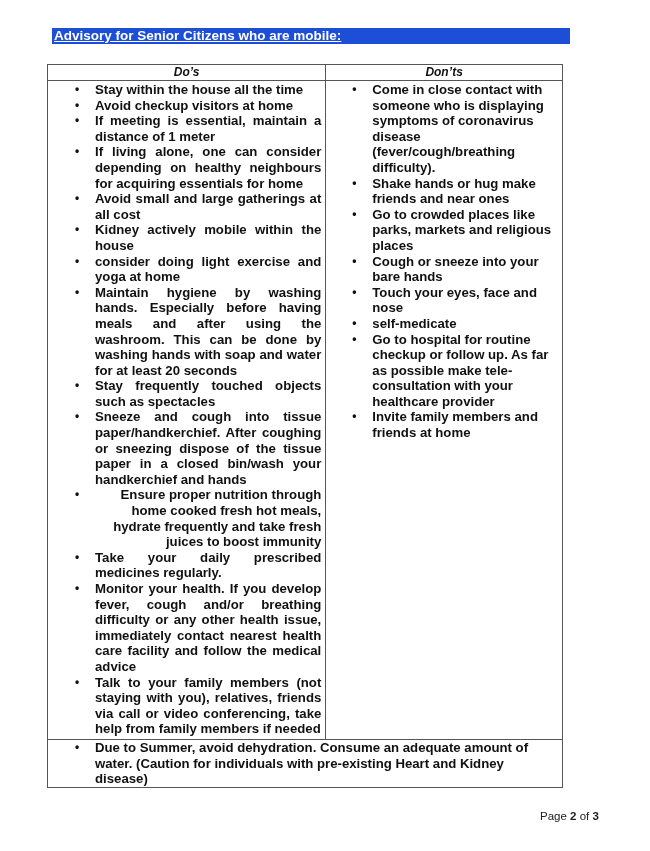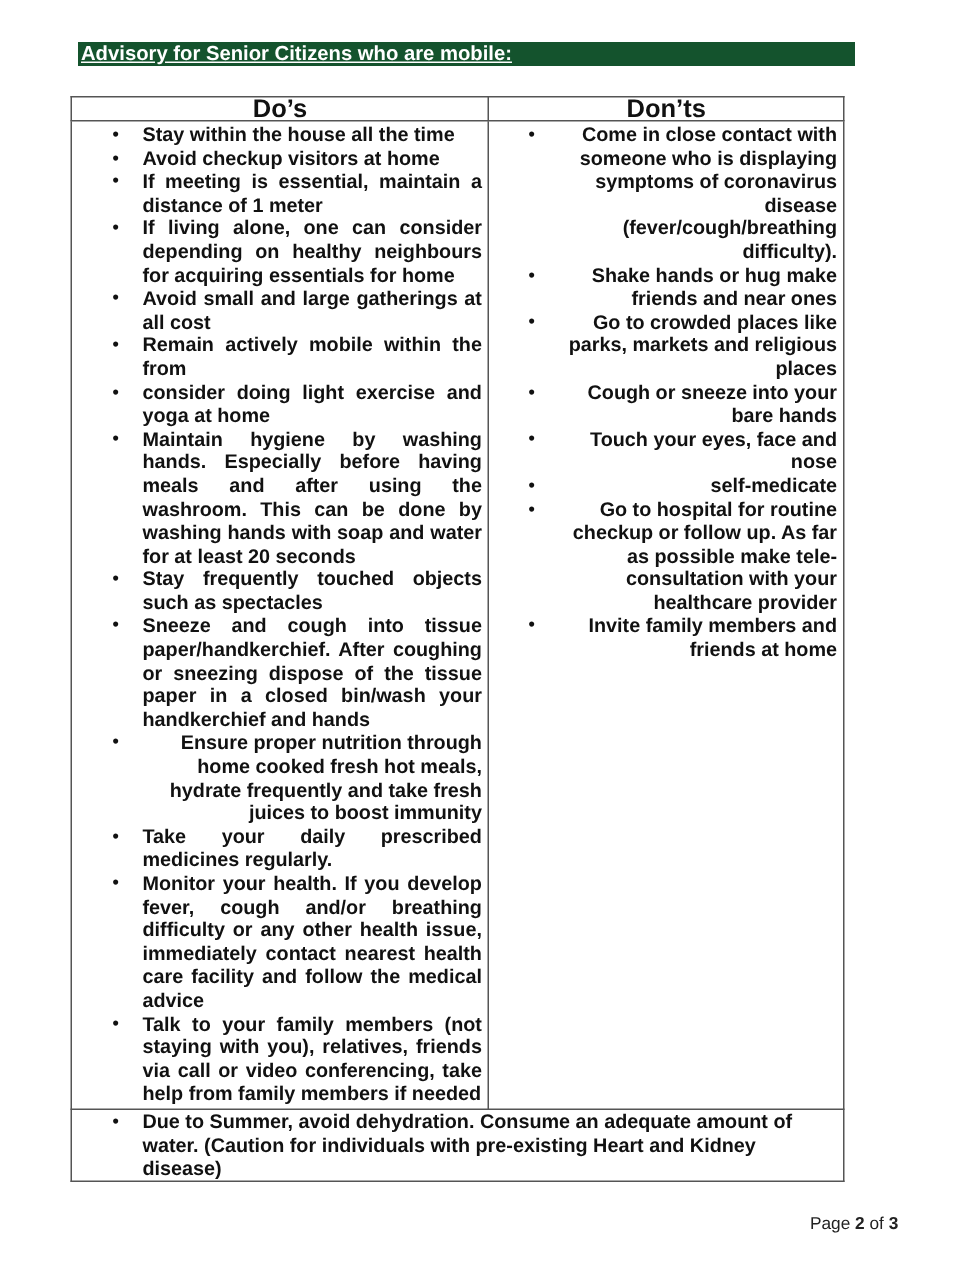--- a/index.html
+++ b/index.html
@@ -1,33 +1,33 @@
 <!DOCTYPE html>
 <html><head>
 <meta charset="utf-8">
 <style>
   html, body { margin: 0; padding: 0; background: #ffffff; }
   body { width: 650px; height: 851px; position: relative; overflow: hidden;
          font-family: "Liberation Sans", sans-serif; color: #111; }
   .banner { position: absolute; left: 52px; top: 28px; width: 518px; height: 16px;
-            background: #14532d; color: #fff; font-weight: bold; font-size: 13.5px;
+            background: #1d4ed8; color: #fff; font-weight: bold; font-size: 13.5px;
             line-height: 16px; padding-left: 2px; box-sizing: border-box; }
   .banner span { text-decoration: underline; }
   table.adv { position: absolute; left: 47px; top: 64px; width: 516px;
               border-collapse: collapse; font-size: 13.2px; line-height: 15.6px; }
   table.adv th, table.adv td { border: 1px solid #555; vertical-align: top; padding: 0; }
-  table.adv th { font-weight: bold; font-size: 17px; height: 15px; line-height: 15px; text-align: center; }
+  table.adv th { font-weight: bold; font-size: 12px; height: 15px; line-height: 15px; text-align: center; font-style: italic; }
   .col-do { width: 278px; }
   .col-dont { width: 236px; }
   ul { margin: 0; padding: 0; list-style: none; font-weight: bold; }
   li { position: relative; }
   .do-list li { padding-left: 47px; padding-right: 4px; text-align: justify; }
   .dont-list li { padding-left: 46px; padding-right: 4px; }
   .do-list { padding-top: 1px; padding-bottom: 2px; }
-  .dont-list { padding-top: 1px; text-align: right; }
+  .dont-list { padding-top: 1px; }
   li::before { content: "\2022"; position: absolute; font-size: 12px; }
   .do-list li::before { left: 27px; }
   .dont-list li::before { left: 26px; }
   .footer-row li { padding-left: 47px; padding-right: 4px; }
   .footer-row li::before { left: 27px; }
   .footer-row td { padding: 1px 0 2px 0; }
   .pagenum { position: absolute; left: 540px; top: 810px; font-size: 11.5px; color: #222; }
   .pagenum b { font-weight: bold; }
 </style>
 </head>
@@ -44,21 +44,21 @@
     <th class="col-dont">Don’ts</th>
   </tr>
   <tr>
     <td>
       <ul class="do-list">
         <li>Stay within the house all the time</li>
         <li>Avoid checkup visitors at home</li>
         <li>If meeting is essential, maintain a distance of 1 meter</li>
         <li>If living alone, one can consider depending on healthy neighbours for acquiring essentials for home</li>
         <li>Avoid small and large gatherings at all cost</li>
-        <li>Remain actively mobile within the from</li>
+        <li>Kidney actively mobile within the house</li>
         <li>consider doing light exercise and yoga at home</li>
         <li>Maintain hygiene by washing hands. Especially before having meals and after using the washroom. This can be done by washing hands with soap and water for at least 20 seconds</li>
         <li>Stay frequently touched objects such as spectacles</li>
         <li>Sneeze and cough into tissue paper/handkerchief. After coughing or sneezing dispose of the tissue paper in a closed bin/wash your handkerchief and hands</li>
         <li style="text-align:right">Ensure proper nutrition through home cooked fresh hot meals, hydrate frequently and take fresh juices to boost immunity</li>
         <li>Take your daily prescribed medicines regularly.</li>
         <li>Monitor your health. If you develop fever, cough and/or breathing difficulty or any other health issue, immediately contact nearest health care facility and follow the medical advice</li>
         <li>Talk to your family members (not staying with you), relatives, friends via call or video conferencing, take help from family members if needed</li>
       </ul>
     </td>

